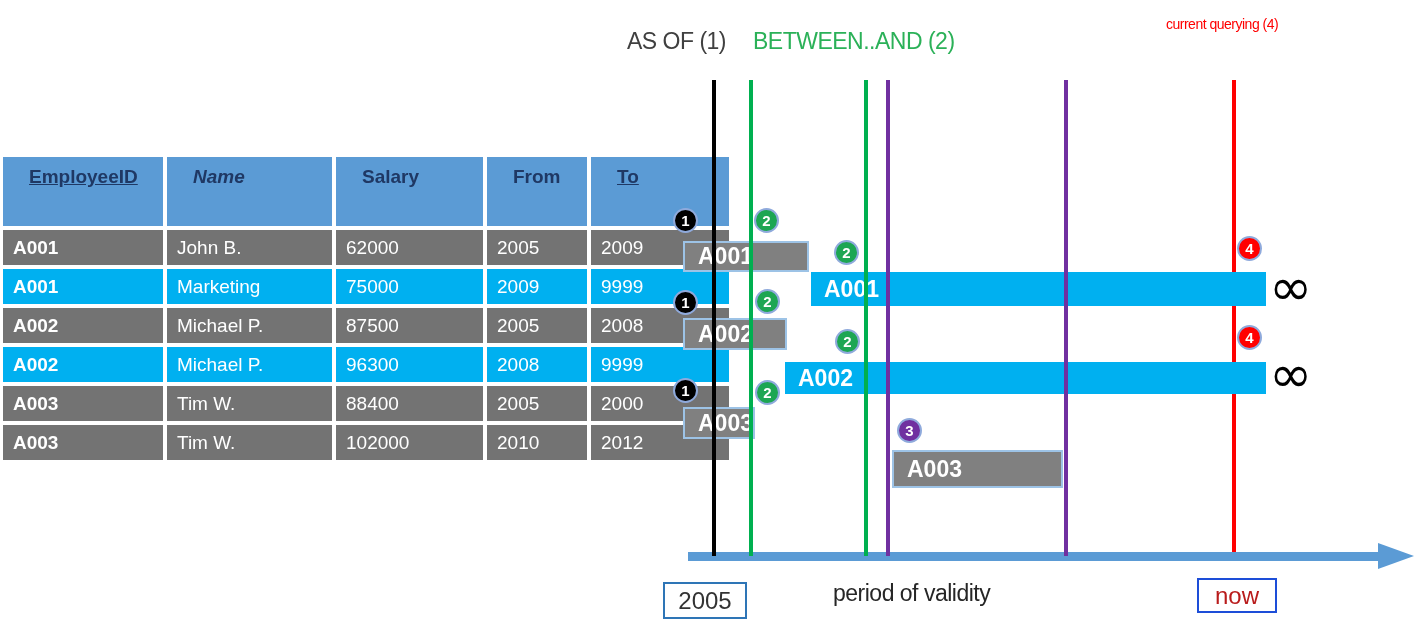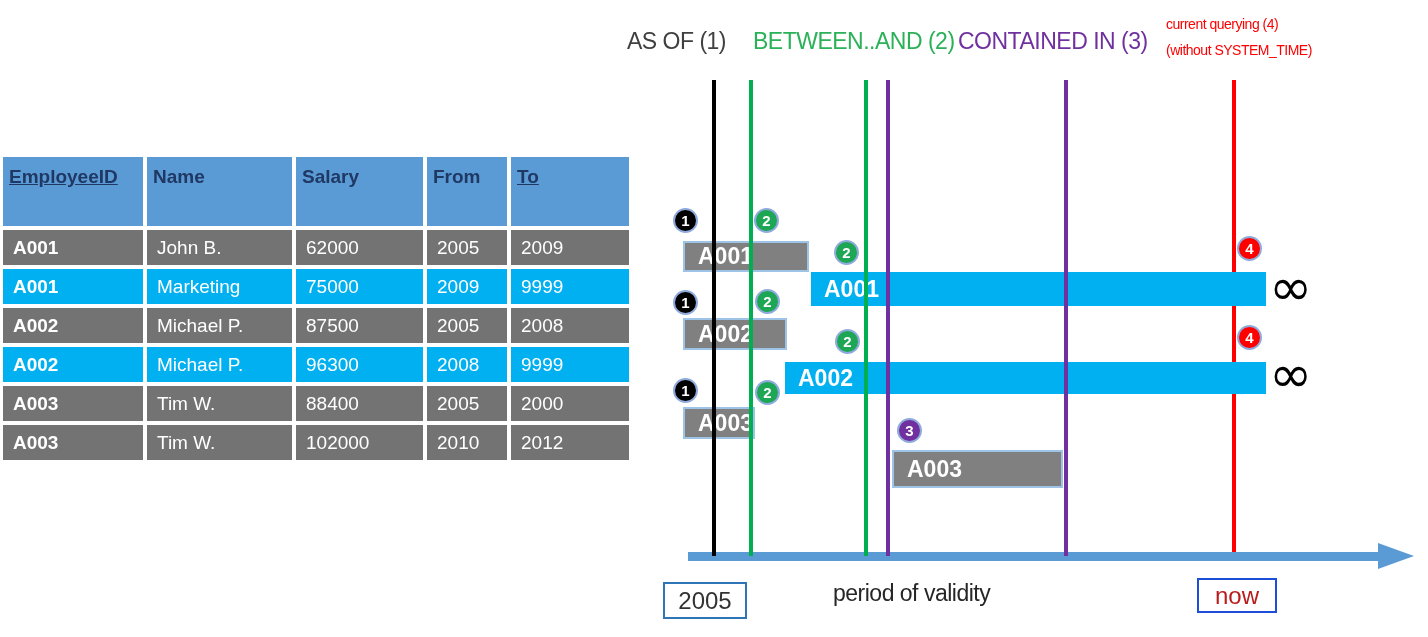--- a/index.html
+++ b/index.html
@@ -7,21 +7,21 @@
     position:relative;width:1428px;height:637px;background:#fff;overflow:hidden;
     font-family:"Liberation Sans", sans-serif;
   }
   
   #emp-table{
     position:absolute;left:-1px;top:153px;
     border-collapse:separate;border-spacing:4px;
   }
   #emp-table th{
     background:#5B9BD5;color:#1F3864;font-weight:bold;font-size:19px;
-    text-align:left;vertical-align:top;padding:9px 0 0 6px;height:60px;
+    text-align:left;vertical-align:top;padding:9px 0 0 26px;height:60px;
   }
   #emp-table th:first-child{text-decoration:underline;}
   #emp-table td{
     color:#fff;font-size:19px;text-align:left;vertical-align:middle;
     padding:0 0 0 10px;height:35px;
   }
   #emp-table tr.gray td{background:#737373;}
   #emp-table tr.cyan td{background:#00B0F0;}
   #emp-table td:first-child{font-weight:bold;}
   
@@ -71,21 +71,21 @@
 </style>
 </head>
 <body>
 
 <div id="canvas">
 
   <table id="emp-table">
     <thead>
       <tr id="emp-head-row">
           <th style="width: 134px;">EmployeeID</th>
-          <th style="width: 139px;">Name</th>
+          <th style="width: 139px; font-style: italic;">Name</th>
           <th style="width: 121px;">Salary</th>
           <th style="width: 74px; margin-top: 40px;">From</th>
           <th style="width: 112px; text-decoration: underline;">To</th>
         </tr>
     </thead>
     <tbody id="emp-body">
         <tr class="gray">
           <td>A001</td>
           <td>John B.</td>
           <td>62000</td>
@@ -125,24 +125,22 @@
           <td>Tim W.</td>
           <td>102000</td>
           <td>2010</td>
           <td>2012</td>
         </tr>
       </tbody>
   </table>
 
   <div class="legend-item" id="lg-asof">AS OF (1)</div>
   <div class="legend-item" id="lg-between">BETWEEN..AND (2)</div>
-  <div class="legend-item" id="lg-contained">CONTAINED IN (3)</div>
   <div class="legend-item" id="lg-current">
     <div>current querying (4)</div>
-    <div>(without SYSTEM_TIME)</div>
   </div>
 
   <div id="diagram">
       <div class="vline" style="left: 712px; background: rgb(0, 0, 0); z-index: 3;"></div>
       <div class="vline" style="left: 749px; background: rgb(0, 176, 80); z-index: 3;"></div>
       <div class="vline" style="left: 864px; background: rgb(0, 176, 80); z-index: 3;"></div>
       <div class="vline" style="left: 886px; background: rgb(112, 48, 160); z-index: 3;"></div>
       <div class="vline" style="left: 1064px; background: rgb(112, 48, 160); z-index: 3;"></div>
       <div class="vline" style="left: 1232px; background: rgb(255, 0, 0); z-index: 1;"></div>
       <div class="bar gray" style="left: 683px; top: 241px; width: 126px; height: 31px;">

